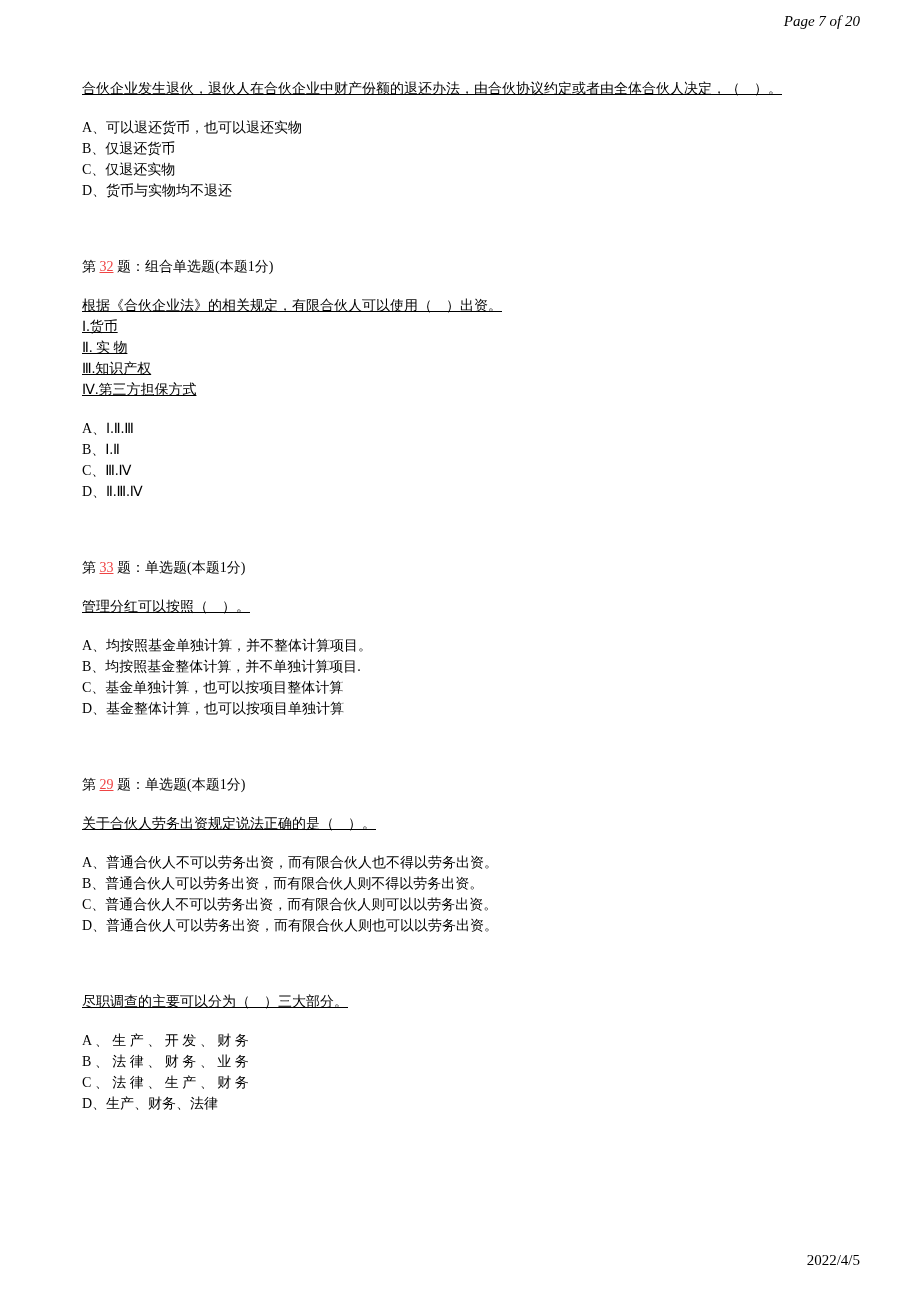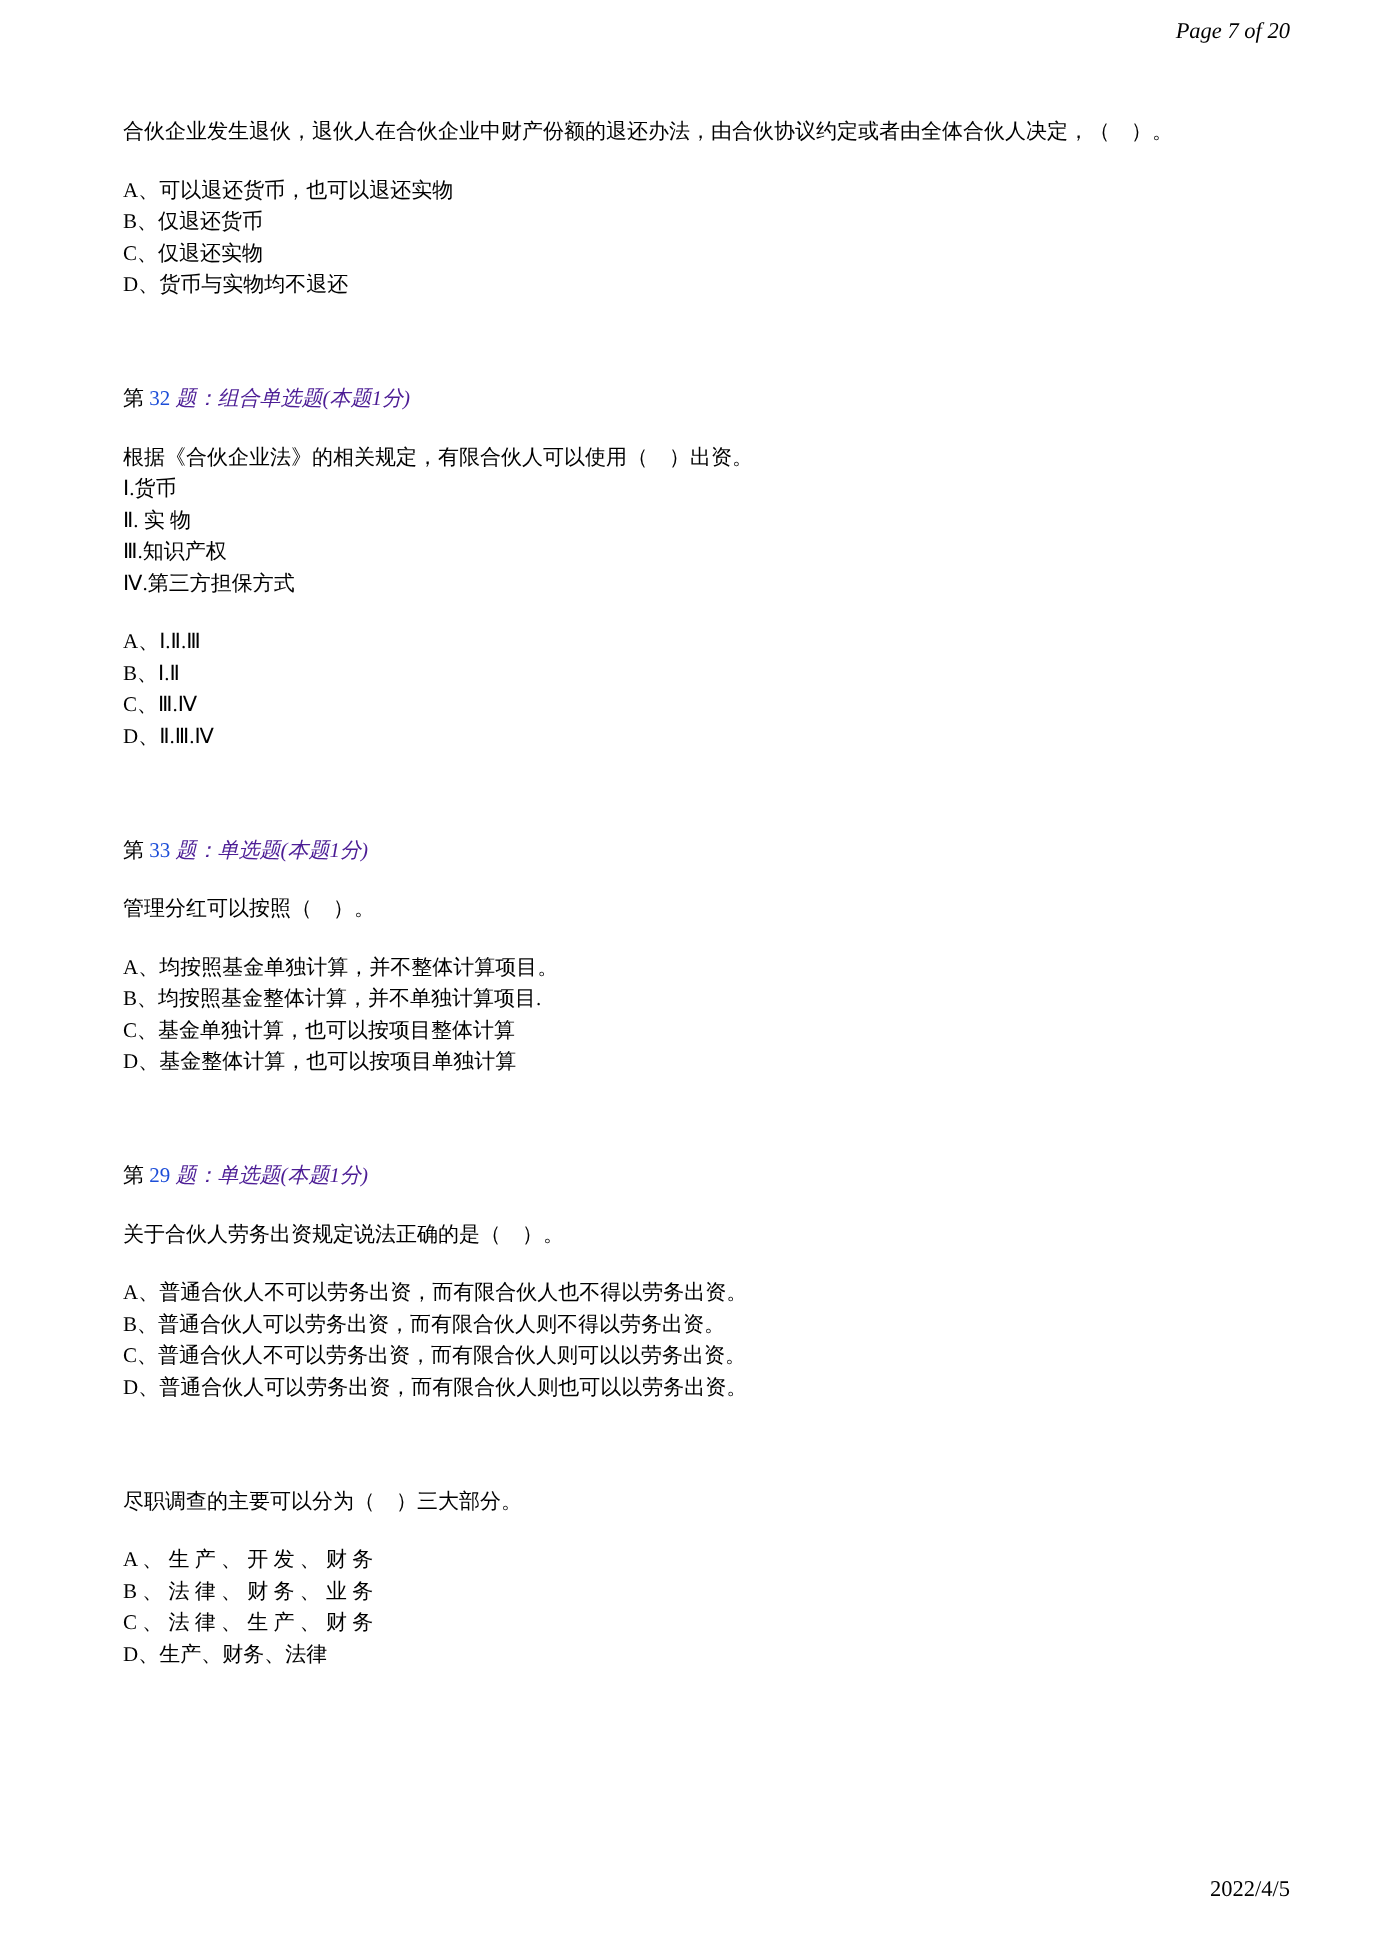--- a/index.html
+++ b/index.html
@@ -27,24 +27,24 @@
       left: 82px;
       width: 760px;
     }
     .question-block {
       margin-bottom: 55px;
     }
     .q-heading {
       margin-bottom: 18px;
     }
     .q-num-prefix { color: #000; }
-    .q-number { color: #1d4ed8; }
-    .q-num-suffix { color: #4c1d95; font-style: italic; }
+    .q-number { color: #ef4444; text-decoration: underline; }
+    .q-num-suffix { color: #000000; }
     .q-text { margin-bottom: 18px; }
-    .q-text .line { display: block; }
+    .q-text .line { display: block; text-decoration: underline; }
     .q-options { }
     .q-options .opt { display: block; }
     .page-footer {
       position: absolute;
       bottom: 30px;
       right: 60px;
       font-family: "Times New Roman", serif;
       font-size: 15px;
     }
   </style>

